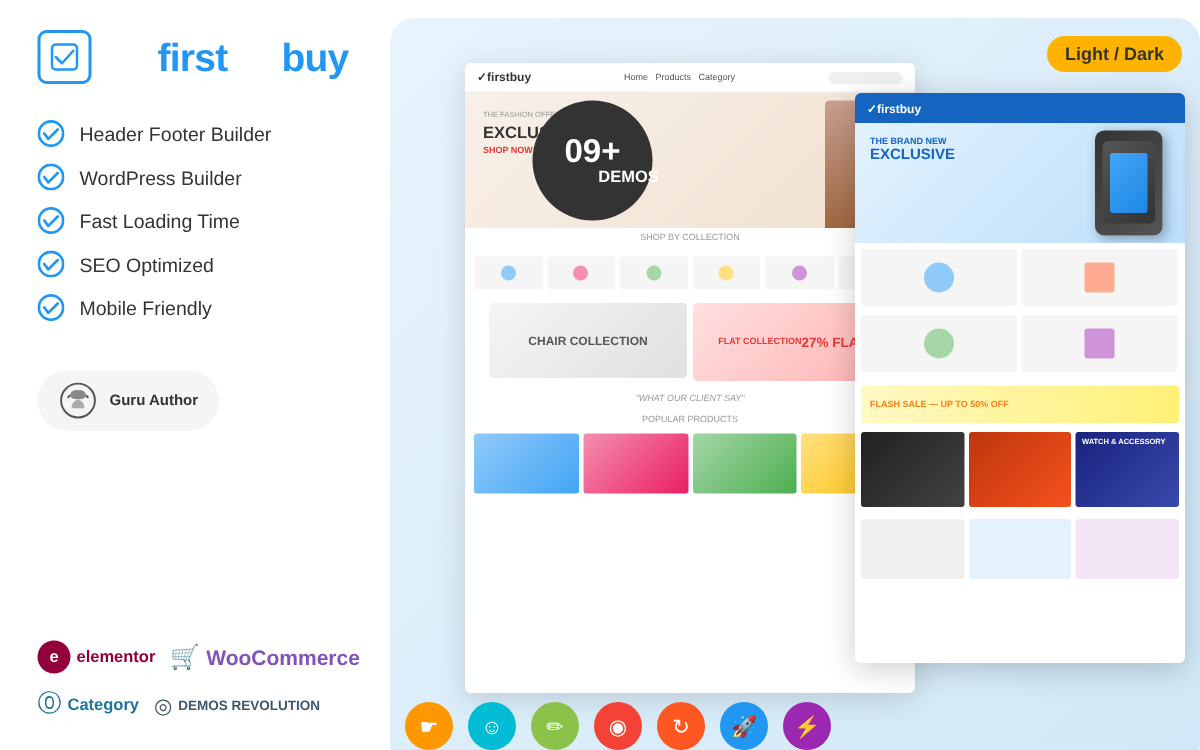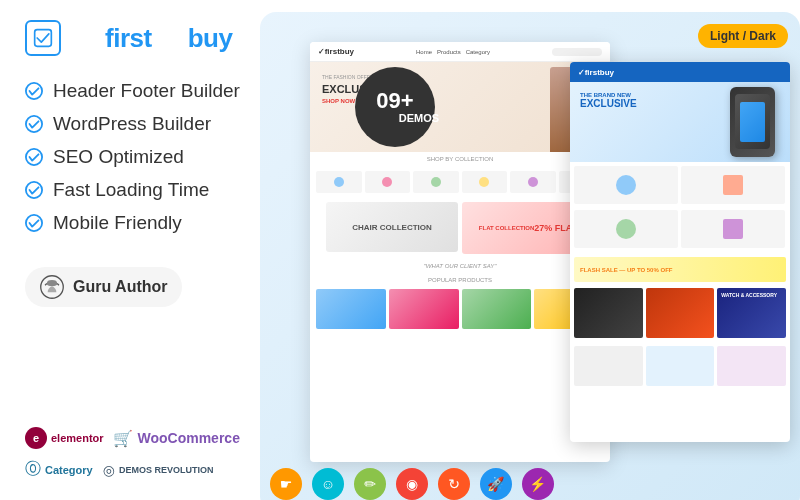--- a/index.html
+++ b/index.html
@@ -48,21 +48,21 @@
     }
     .logo-text span { color: #2196F3; margin-left: 36px; }
 
     .features-list {
       list-style: none;
       margin-bottom: 22px;
     }
     .features-list li {
       display: flex;
       align-items: center;
-      font-size: 19px;
+      font-size: 13px;
       color: #333;
       margin-bottom: 11px;
       font-weight: 500;
     }
     .check-icon {
       width: 18px; height: 18px;
       margin-right: 10px;
       flex-shrink: 0;
       color: #2196F3;
     }
@@ -75,21 +75,21 @@
       padding: 7px 14px;
       width: fit-content;
       margin-bottom: 22px;
     }
     .guru-icon {
       width: 26px; height: 26px;
       margin-right: 8px;
       color: #555;
     }
     .guru-label {
-      font-size: 16px;
+      font-size: 10px;
       font-weight: 600;
       color: #333;
     }
 
     
     .right-panel {
       position: absolute;
       left: 260px; top: 12px;
       width: 540px;
       height: 500px;
@@ -423,28 +423,28 @@
           <circle cx="10" cy="10" r="9" stroke="#2196F3" stroke-width="2"></circle>
           <polyline points="5,10 8,14 15,7" stroke="#2196F3" stroke-width="2" fill="none" stroke-linecap="round" stroke-linejoin="round"></polyline>
         </svg>
       <span>WordPress Builder</span>
     </li>
     <li>
       <svg class="check-icon" viewBox="0 0 20 20" fill="none">
           <circle cx="10" cy="10" r="9" stroke="#2196F3" stroke-width="2"></circle>
           <polyline points="5,10 8,14 15,7" stroke="#2196F3" stroke-width="2" fill="none" stroke-linecap="round" stroke-linejoin="round"></polyline>
         </svg>
-      <span>SEO Optimized</span>
+      <span>Fast Loading Time</span>
     </li>
     <li>
       <svg class="check-icon" viewBox="0 0 20 20" fill="none">
           <circle cx="10" cy="10" r="9" stroke="#2196F3" stroke-width="2"></circle>
           <polyline points="5,10 8,14 15,7" stroke="#2196F3" stroke-width="2" fill="none" stroke-linecap="round" stroke-linejoin="round"></polyline>
         </svg>
-      <span>Fast Loading Time</span>
+      <span>SEO Optimized</span>
     </li>
     <li>
       <svg class="check-icon" viewBox="0 0 20 20" fill="none">
           <circle cx="10" cy="10" r="9" stroke="#2196F3" stroke-width="2"></circle>
           <polyline points="5,10 8,14 15,7" stroke="#2196F3" stroke-width="2" fill="none" stroke-linecap="round" stroke-linejoin="round"></polyline>
         </svg>
       <span>Mobile Friendly</span>
     </li>
   </ul>
 

